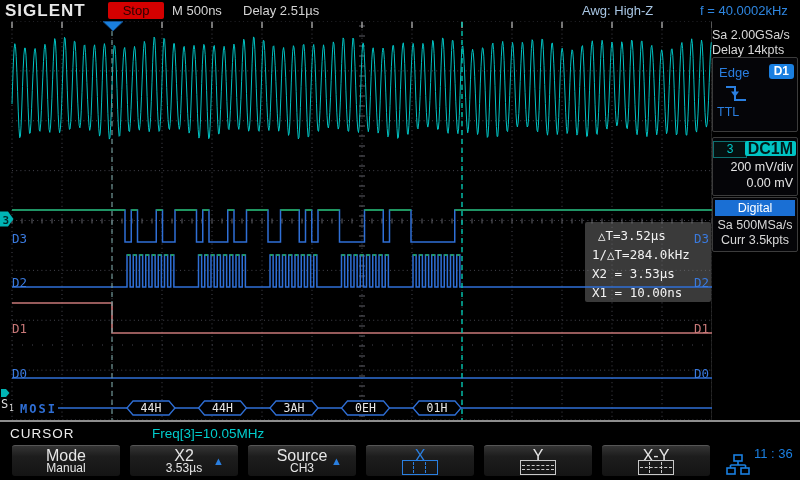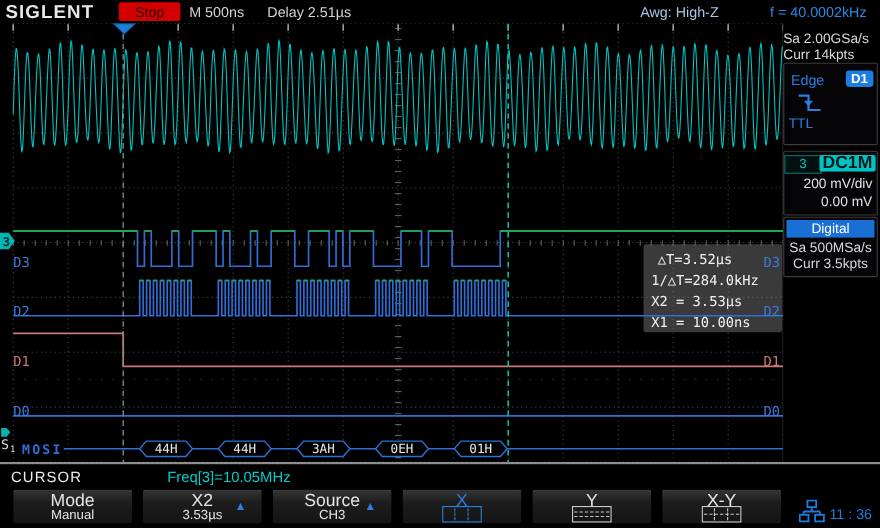--- a/index.html
+++ b/index.html
@@ -44,21 +44,21 @@
   .btn-l1{position:absolute;left:0;top:1px;width:100%;text-align:center;font-size:16px;color:#e6e6e6;}
   .btn-l2{position:absolute;left:0;top:15px;width:100%;text-align:center;font-size:12px;color:#e6e6e6;}
   .btn-arrow{position:absolute;right:14px;top:9px;font-size:11px;color:#2a7fe0;}
   .blue-t{color:#2a7fe0 !important;}
   .cur-icon{position:absolute;left:50%;transform:translateX(-50%);top:14px;width:34px;height:13px;
             border:1px solid #c8c8c8;}
   .cur-icon.blue{border-color:#2a7fe0;}
   .ci-v{position:absolute;top:1px;bottom:1px;width:0;border-left:1px dashed #c8c8c8;}
   .ci-h{position:absolute;left:1px;right:1px;height:0;border-top:1px dashed #c8c8c8;}
   .cur-icon.blue .ci-v,.cur-icon.blue .ci-h{border-color:#2a7fe0;}
-  .clock{left:754px;top:38px;font-size:13px;color:#1a7fe0;}
+  .clock{left:754px;top:24px;font-size:13px;color:#1a7fe0;}
   #neticon{left:726px;top:32px;}
 </style>
 </head>
 <body>
 
 <div id="screen">
 
   <svg id="plot" class="abs" width="800" height="480" style="left:0;top:0;z-index:1">
       <g>
         <line x1="12" y1="21" x2="12" y2="420" stroke="#45454e" stroke-dasharray="1 3.2"></line>
@@ -314,21 +314,21 @@
     <div class="abs runstate">Stop</div>
     <div class="abs tbtxt" style="left:172px">M 500ns</div>
     <div class="abs tbtxt" style="left:243px">Delay 2.51µs</div>
     <div class="abs tbtxt awg" style="left:582px">Awg: High-Z</div>
     <div class="abs tbtxt trigfreq" style="left:700px">f = 40.0002kHz</div>
   </div>
 
   <div id="sidebar">
     <div class="abs sb-acq">
       <div>Sa 2.00GSa/s</div>
-      <div>Curr 14kpts</div>
+      <div>Delay 14kpts</div>
     </div>
     <div class="panel" id="trigpanel">
       <div class="abs edge-lbl">Edge</div>
       <div class="abs d1badge">D1</div>
       <svg class="abs" style="left:10px;top:25px" width="26" height="22">
         <path d="M3 4 H12 V17 H23" fill="none" stroke="#2a7fe0" stroke-width="2"></path>
         <path d="M8 8.5 L16 8.5 L12 14 Z" fill="#2a7fe0"></path>
       </svg>
       <div class="abs ttl-lbl">TTL</div>
     </div>

